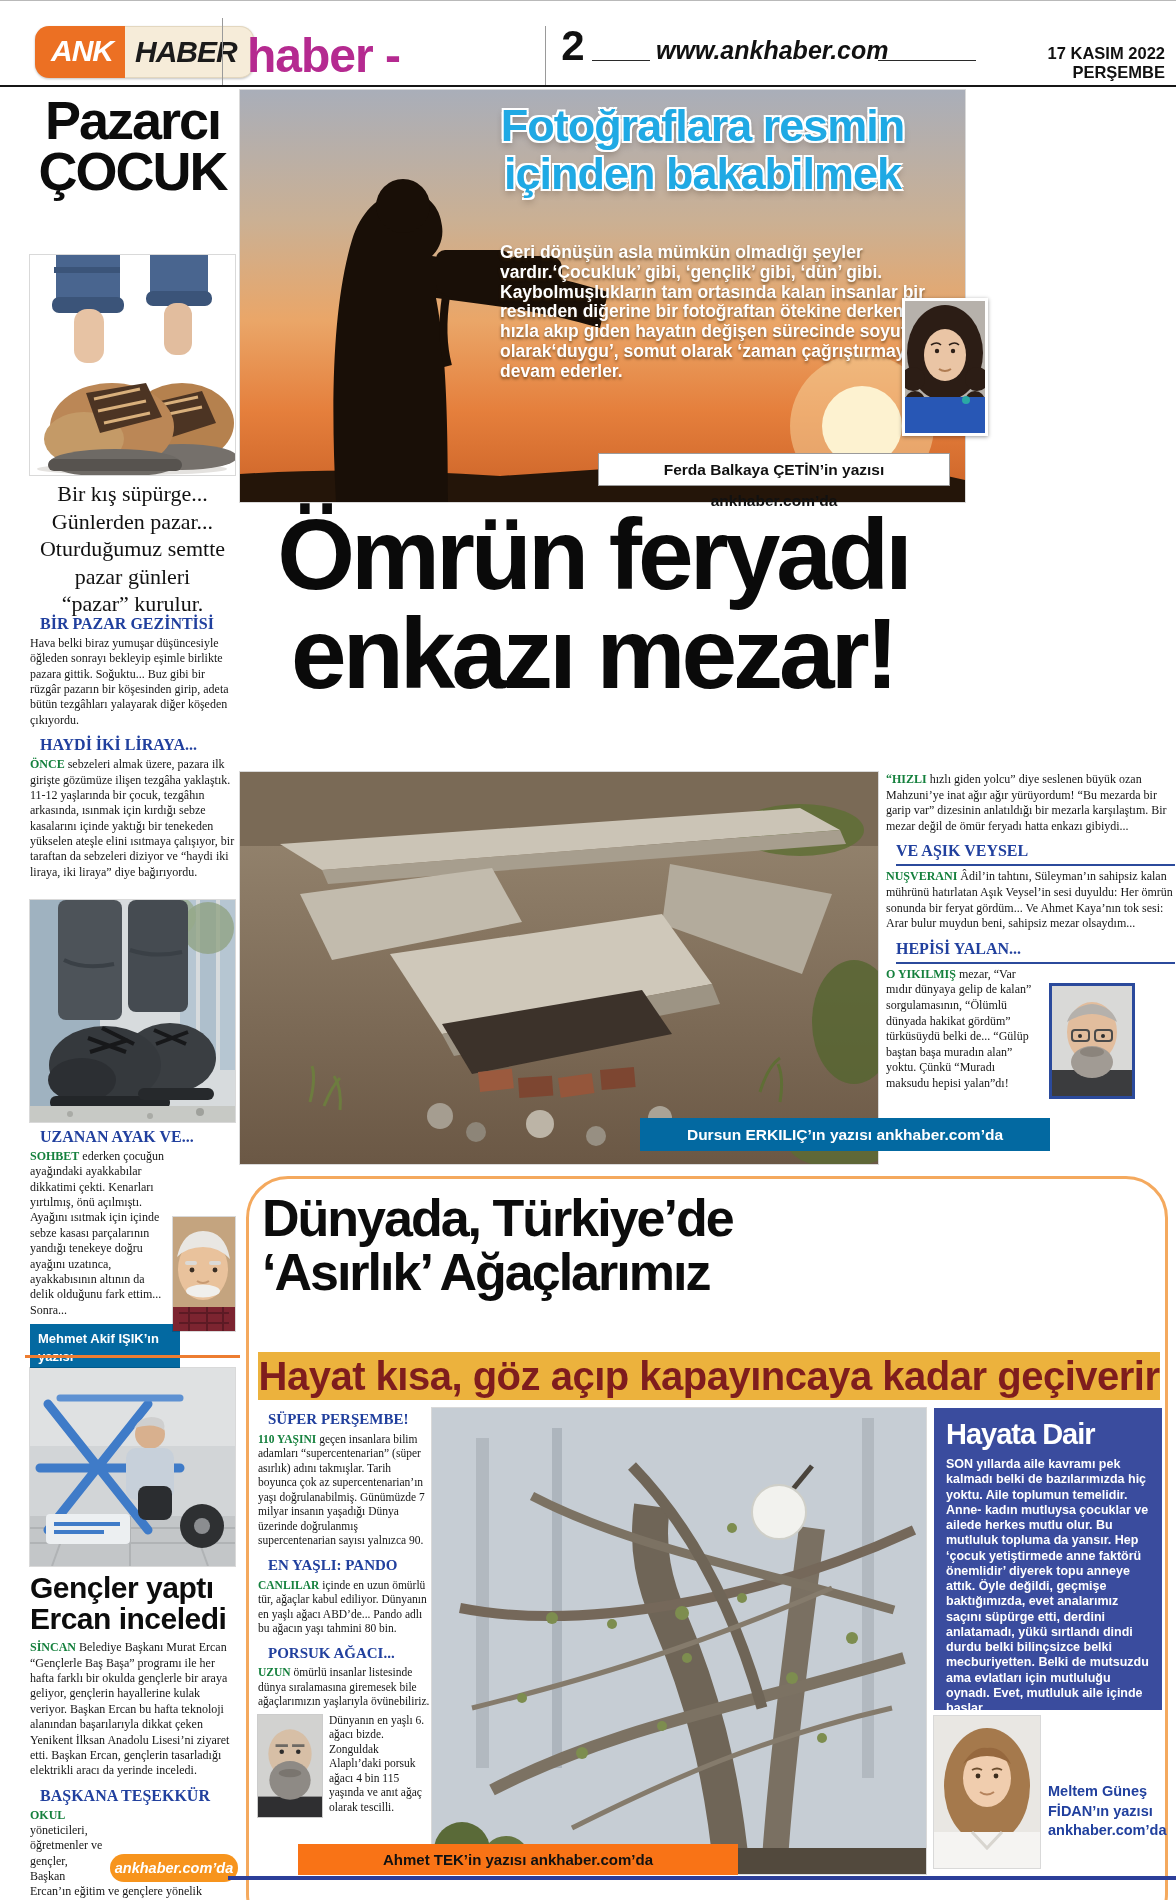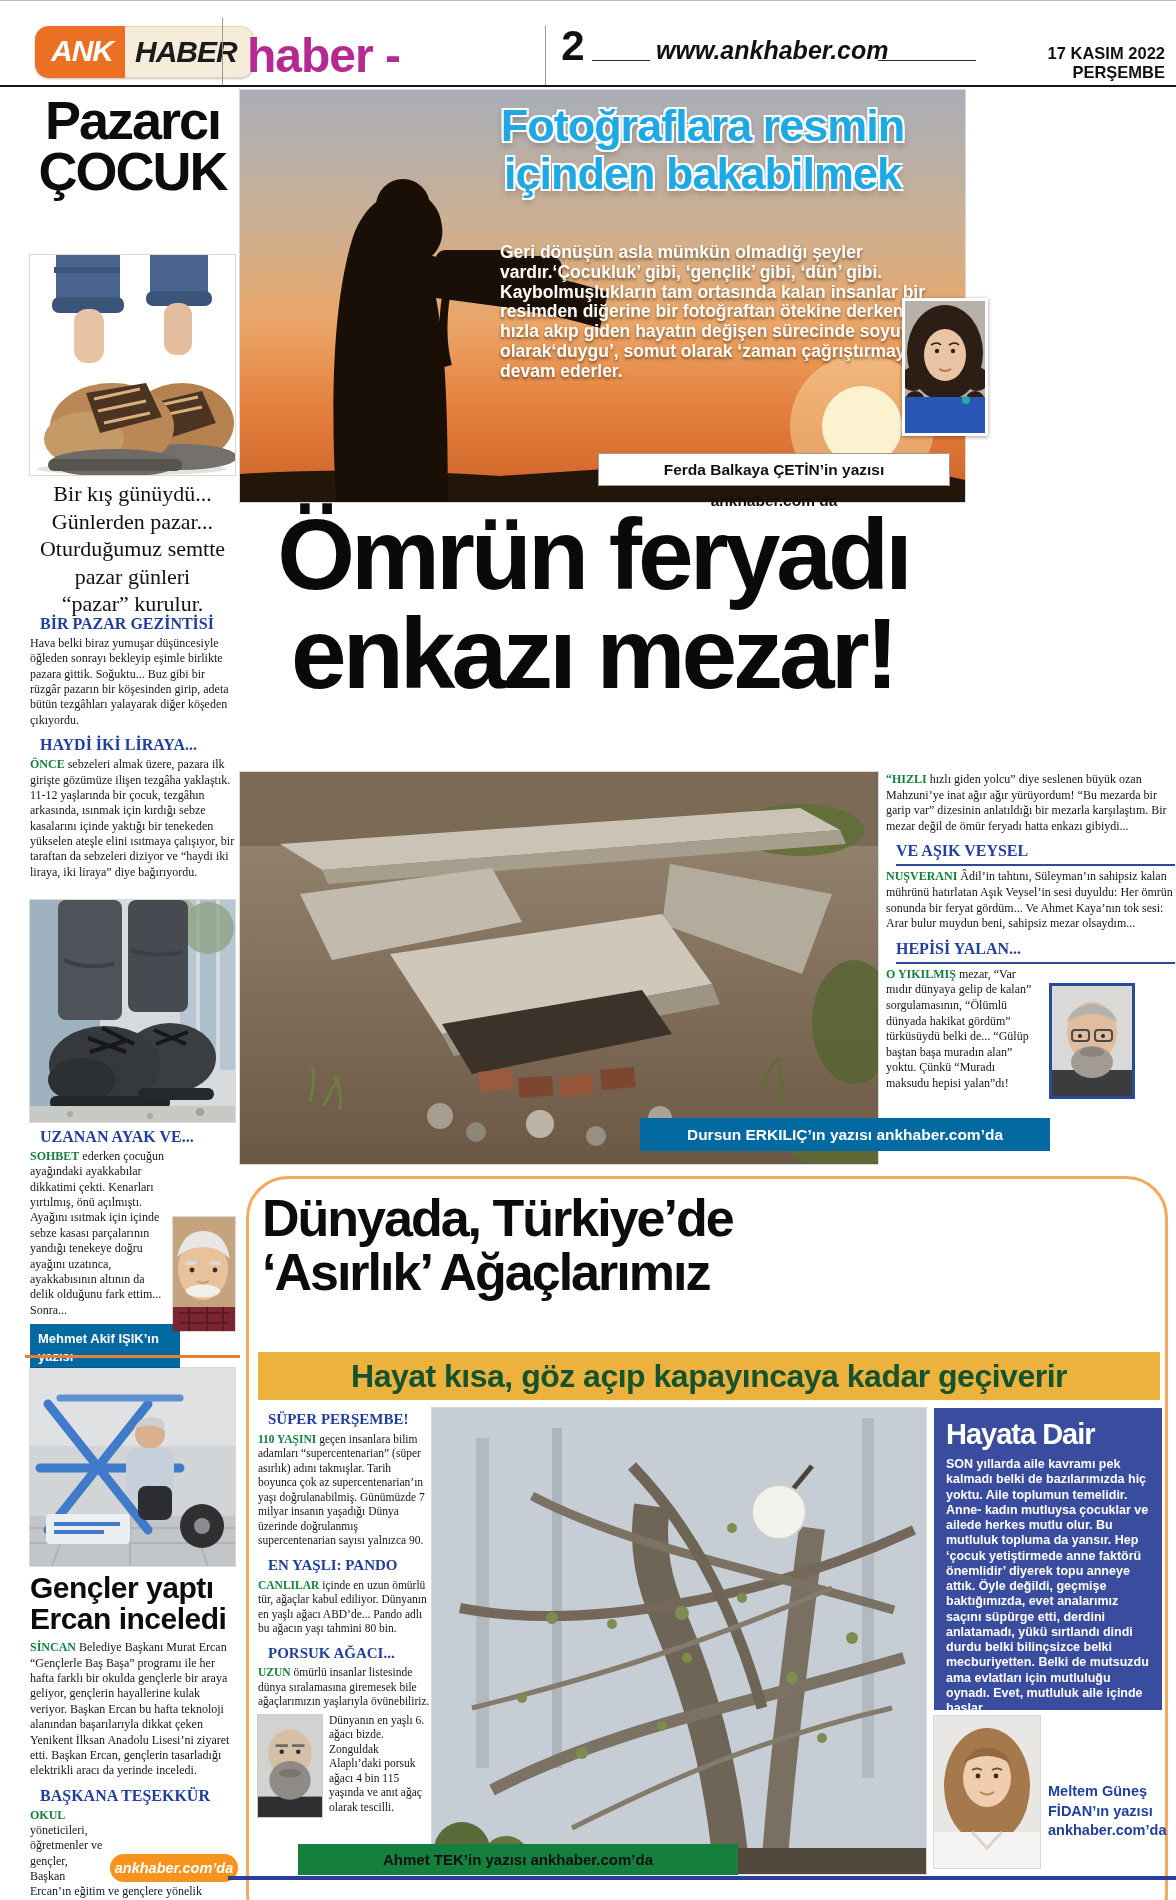--- a/index.html
+++ b/index.html
@@ -39,21 +39,21 @@
   .sub-lg { font-size:16px; }
   .sub-rule { border-bottom:2px solid #2b4a9c; padding-bottom:4px; }
   .lead { color:#15803d; font-weight:bold; }
   .bodytext { font-size:12px; line-height:1.28; color:#161616; text-align:left; }
   .bodytext-r { font-size:12px; line-height:1.3; color:#161616; }
   .intro { font-size:22px; line-height:1.25; text-align:center; color:#111; }
 
   .cap-blue { background:#0369a1; color:#fff; font-family:"Liberation Sans",sans-serif; font-weight:bold; }
   .cap-white { background:#fff; border:1px solid #9b9b9b; color:#111;
     font-family:"Liberation Sans",sans-serif; font-weight:bold; text-align:center; }
-  .cap-ltblue { background:#15803d; color:#111; font-family:"Liberation Sans",sans-serif;
+  .cap-ltblue { background:#f97316; color:#111; font-family:"Liberation Sans",sans-serif;
     font-weight:bold; text-align:center; }
 
   .photo-frame { box-shadow:0 0 0 1px rgba(0,0,0,.15); overflow:hidden; }
   .photo-frame svg { display:block; }
 
   
   .foto-headline {
     font-family:"Liberation Sans",sans-serif; font-weight:900; font-size:45px; line-height:1.06;
     color:#1fa9e4; text-align:center; letter-spacing:-1px;
     text-shadow:-2px -2px 0 #fff, 2px -2px 0 #fff, -2px 2px 0 #fff, 2px 2px 0 #fff, 0 4px 7px rgba(40,20,0,.35);
@@ -65,22 +65,22 @@
 
   .mega-headline {
     font-family:"Liberation Sans",sans-serif; font-weight:900; font-size:100px; line-height:0.99;
     letter-spacing:-4px; color:#0a0a0a; text-align:center;
   }
 
   
   .orange-frame { border:3px solid #f4a95e; border-radius:42px; }
   .trees-headline { font-family:"Liberation Sans",sans-serif; font-weight:900; font-size:52px;
     line-height:1.03; letter-spacing:-2px; color:#0c0c0c; }
-  .banner { background:#ecb23d; color:#14532d; font-family:"Liberation Sans",sans-serif;
-    font-weight:900; font-size:32px; text-align:center; line-height:48px; letter-spacing:-0.5px; }
+  .banner { background:#ecb23d; color:#7f1d1d; font-family:"Liberation Sans",sans-serif;
+    font-weight:900; font-size:40px; text-align:center; line-height:48px; letter-spacing:-0.5px; }
   .trees-body { font-size:11.5px; line-height:1.26; }
   .hayata { background:#3a4c9e; color:#fff; padding:10px 10px 6px 12px; }
   .hayata .title { font-family:"Liberation Sans",sans-serif; font-weight:900; font-size:29px;
     letter-spacing:-1px; margin-bottom:6px; }
   .hayata .txt { font-family:"Liberation Sans",sans-serif; font-weight:bold; font-size:12.5px; line-height:1.22; }
   .meltem-cap { color:#21409e; font-family:"Liberation Sans",sans-serif; font-weight:bold;
     font-size:14.5px; line-height:1.35; }
   .pill { background:#f7941d; color:#fff; font-family:"Liberation Sans",sans-serif;
     font-weight:bold; font-style:italic; font-size:14.5px; text-align:center;
     border-radius:16px; padding:5px 0; }
@@ -136,21 +136,21 @@
       <ellipse cx="82" cy="172" rx="62" ry="44" fill="#bb8756"></ellipse>
       <ellipse cx="54" cy="184" rx="40" ry="27" fill="#c49a67"></ellipse>
       <polygon points="56,138 116,128 132,162 70,178" fill="#4c3423"></polygon>
       <path d="M64,144 L110,134 M68,156 L116,146 M74,168 L120,158" stroke="#d9b07c" stroke-width="3" fill="none"></path>
       <ellipse cx="85" cy="208" rx="66" ry="14" fill="#6e6a65"></ellipse>
       <rect x="18" y="204" width="134" height="12" rx="6" fill="#57534f"></rect>
     </svg>
   </div>
 
   <div class="abs intro" style="left:25px;top:480px;width:215px;">
-    <div>Bir kış günüydü...</div>
+    <div>Bir kış süpürge...</div>
     <div>Günlerden pazar...</div>
     <div>Oturduğumuz semtte</div>
     <div>pazar günleri</div>
     <div>“pazar” kurulur.</div>
   </div>
 
   <div class="abs" style="left:30px;top:615px;width:205px;">
     <div class="sub" style="font-size:16px;margin-top:0;">BİR PAZAR GEZİNTİSİ</div>
     <p class="bodytext">Hava belki biraz yumuşar düşüncesiyle öğleden sonrayı bekleyip eşimle birlikte pazara gittik. Soğuktu... Buz gibi bir rüzgâr pazarın bir köşesinden girip, adeta bütün tezgâhları yalayarak diğer köşeden çıkıyordu.</p>
     <div class="sub" style="font-size:16px;">HAYDİ İKİ LİRAYA...</div>

